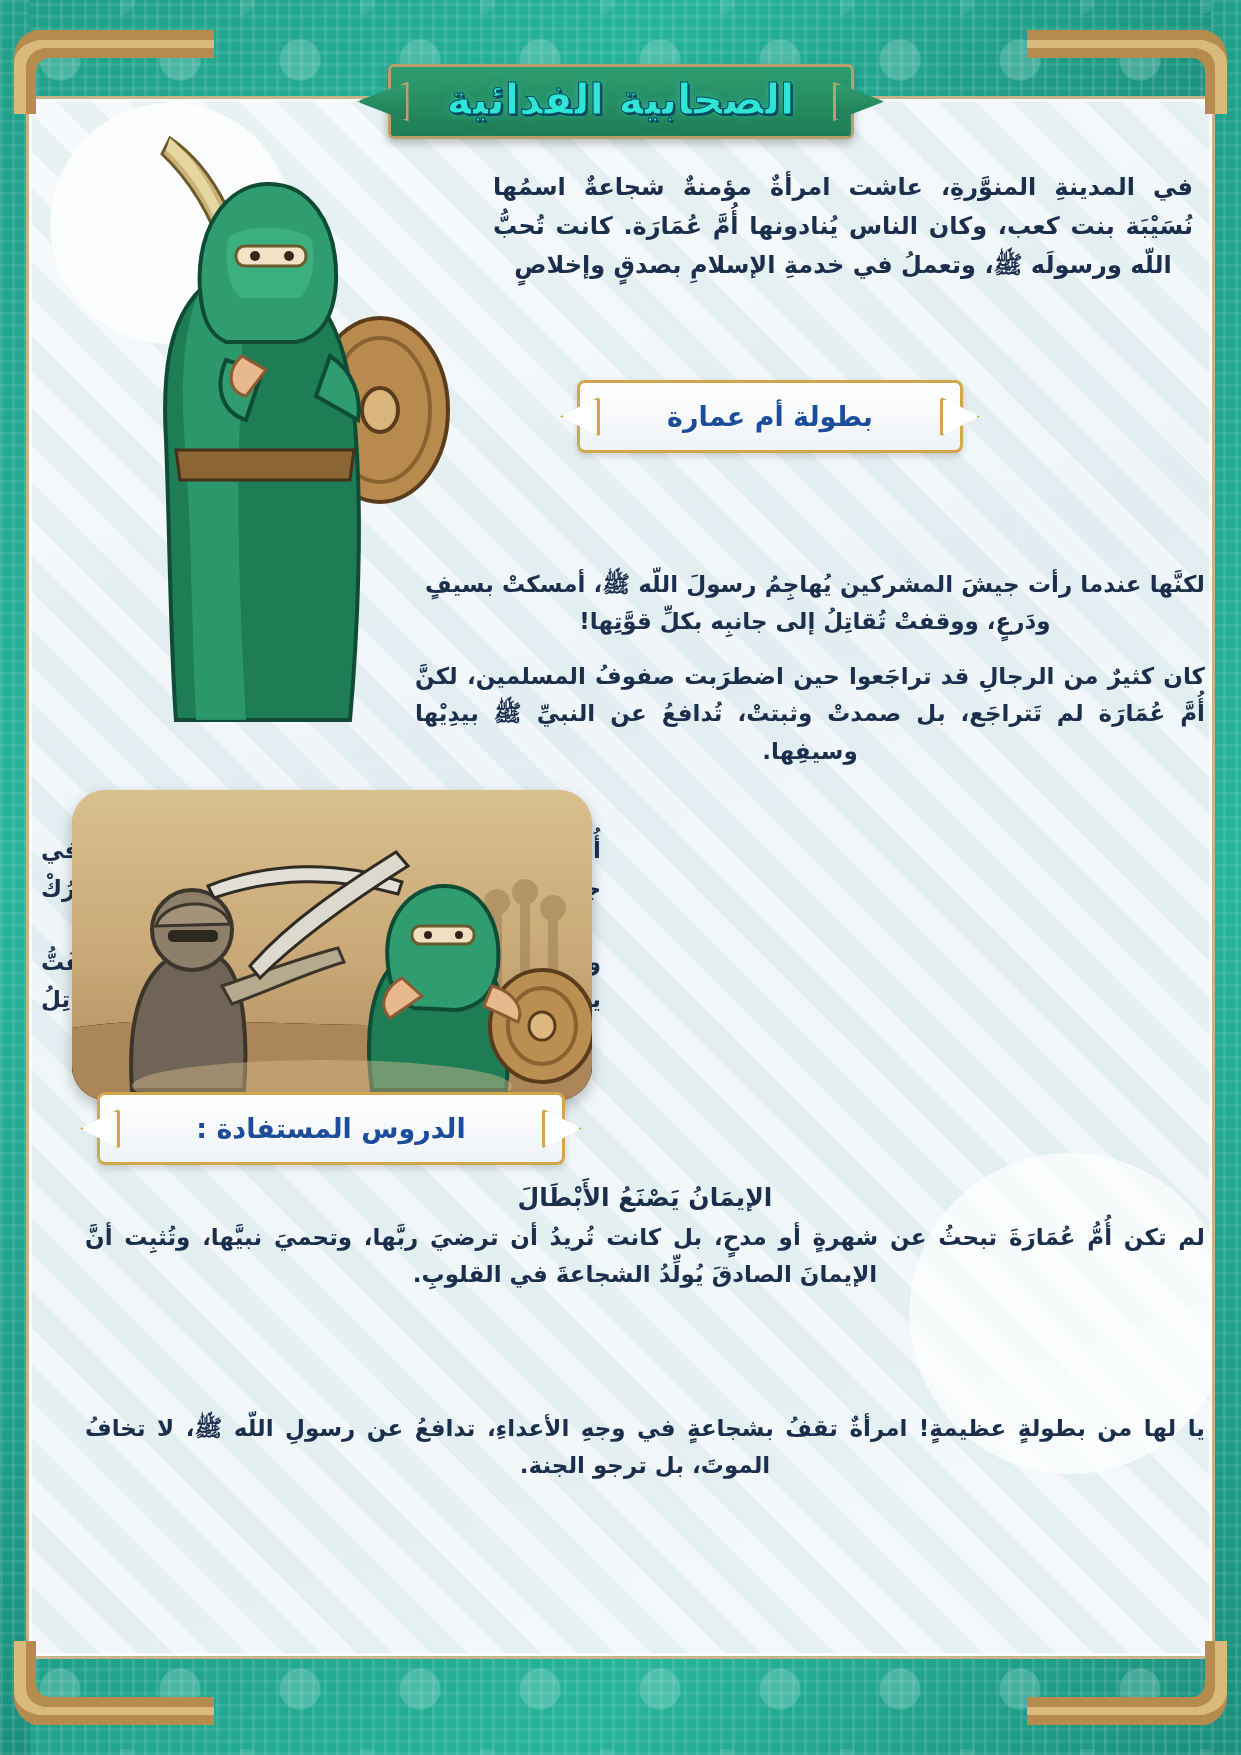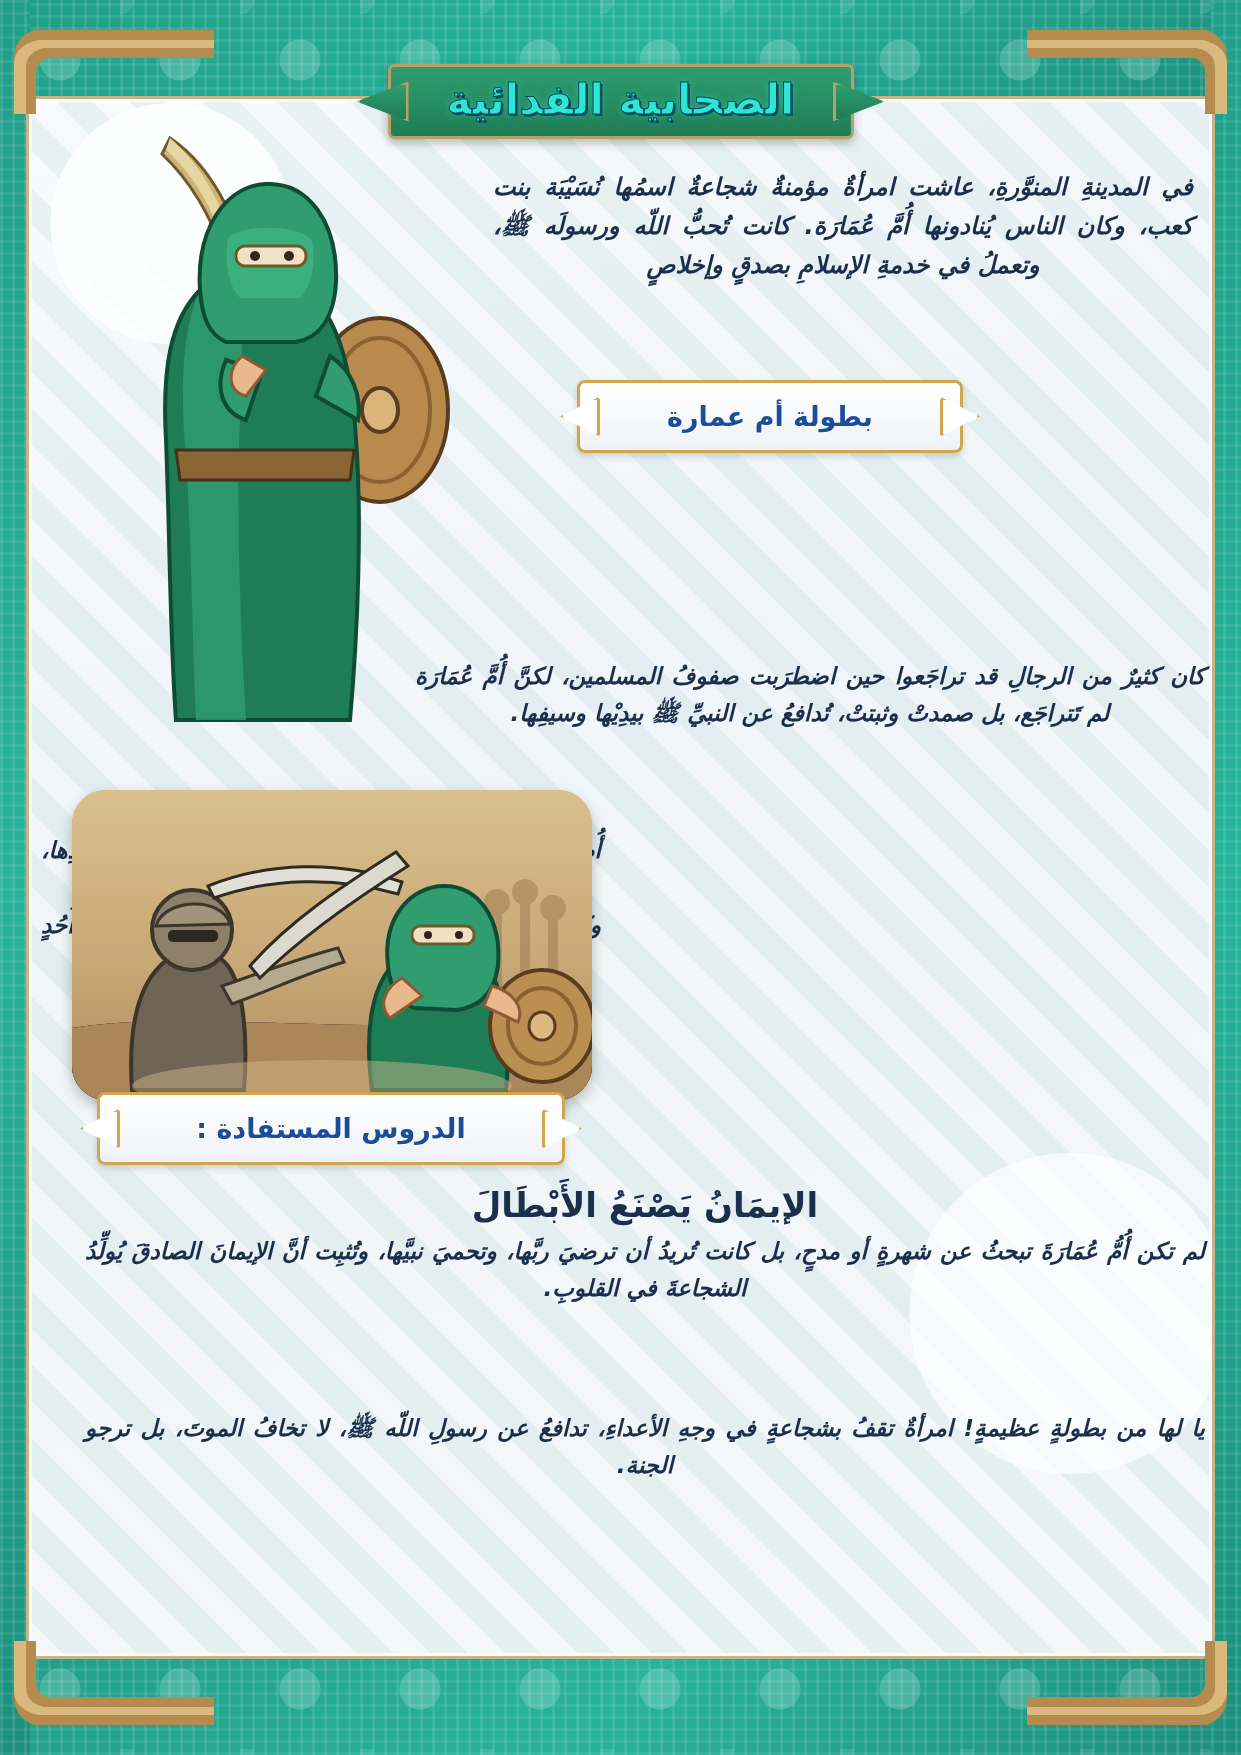--- a/index.html
+++ b/index.html
@@ -97,21 +97,21 @@
     font-family:"DejaVu Sans","Liberation Sans",sans-serif;
   }
 
   
   .para {
     color:#1b2f4d;
     font-weight:bold;
     line-height:1.62;
     text-align:center;
   }
-  .para.just { text-align:justify; text-align-last:center;font-style:italic; }
+  .para.just { text-align:justify; text-align-last:center; }
   .blk { position:absolute; }
 
   #intro      { top:168px; right:48px; width:700px; font-size:24px; }
   #story-1    { top:490px; right:36px; width:780px; font-size:23px; }
   #story-2    { top:566px; right:36px; width:780px; font-size:23px; }
   #story-3    { top:658px; right:36px; width:790px; font-size:23px; }
   #story-4    { top:795px; right:640px; width:560px; font-size:23px; }
   #lessons-1  { top:1178px; right:36px; width:1120px; font-size:23px; }
   #lessons-2  { top:1410px; right:36px; width:1120px; font-size:23px; }
 
@@ -239,20 +239,21 @@
     </svg>
     <span class="sr">امرأة ترتدي ثوبًا أخضر تحمل سيفًا ودرعًا</span>
   </div>
 
   <p class="blk para just" id="intro">في المدينةِ المنوَّرةِ، عاشت امرأةٌ مؤمنةٌ شجاعةٌ اسمُها نُسَيْبَة بنت كعب، وكان الناس يُنادونها أُمَّ عُمَارَة. كانت تُحبُّ اللّه ورسولَه ﷺ، وتعملُ في خدمةِ الإسلامِ بصدقٍ وإخلاصٍ</p>
 
   <div class="banner" id="banner-heroism">
     <span>بطولة أم عمارة</span>
   </div>
 
+  <p class="blk para just" id="story-2">لكنَّها عندما رأت جيشَ المشركين يُهاجِمُ رسولَ اللّه ﷺ، أمسكتْ بسيفٍ ودَرعٍ، ووقفتْ تُقاتِلُ إلى جانبِه بكلِّ قوَّتِها!</p>
   <p class="blk para just" id="story-3">كان كثيرٌ من الرجالِ قد تراجَعوا حين اضطرَبت صفوفُ المسلمين، لكنَّ أُمَّ عُمَارَة لم تَتراجَع، بل صمدتْ وثبتتْ، تُدافعُ عن النبيِّ ﷺ بيدِيْها وسيفِها.</p>
   <p class="blk para just" id="story-4" style="white-space:pre-line;">جِراحٌ في سبيلِ اللّه
 أُصيبَت أُمُّ عُمَارَة بأكثر من اثنَيْ عشرَ جرحًا في جسدِها، وسالَ منها الدمُ، ومع ذلك لم تَترُكْ مكانَها.
 وكان النبيُّ ﷺ يراها، فقال عنها مُعجَبًا: "مَا الْتَفَتُّ يومَ أُحُدٍ يَمِينًا وَلاَ شِمَالاً إلاَّ وَرَأَيْتُ أُمَّ عُمَارَةَ تُقَاتِلُ دُونِي."</p>
 
   <div id="fig-battle">
     <svg viewBox="0 0 520 310" xmlns="http://www.w3.org/2000/svg">
       <defs>
         <linearGradient id="sand" x1="0" y1="0" x2="0" y2="1">
           <stop offset="0%" stop-color="#d9c08d"></stop>
@@ -304,21 +305,21 @@
       <ellipse cx="250" cy="296" rx="190" ry="26" fill="#d6bd90" opacity=".45"></ellipse>
     </svg>
 
   </div>
 
   <div class="banner" id="banner-lessons">
     <span>الدروس المستفادة :</span>
   </div>
 
   <div class="blk" id="lessons-1">
-    <p class="para" style="font-size:34px;">الإيمَانُ يَصْنَعُ الأَبْطَالَ</p>
+    <p class="para" style="font-size:25px;">الإيمَانُ يَصْنَعُ الأَبْطَالَ</p>
     <p class="para just">لم تكن أُمُّ عُمَارَةَ تبحثُ عن شهرةٍ أو مدحٍ، بل كانت تُريدُ أن ترضيَ ربَّها، وتحميَ نبيَّها، وتُثبِت أنَّ الإيمانَ الصادقَ يُولِّدُ الشجاعةَ في القلوبِ.</p>
   </div>
 
   <div class="blk" id="lessons-2">
     <p class="para just">يا لها من بطولةٍ عظيمةٍ! امرأةٌ تقفُ بشجاعةٍ في وجهِ الأعداءِ، تدافعُ عن رسولِ اللّه ﷺ، لا تخافُ الموتَ، بل ترجو الجنة.</p>
   </div>
 
 </div>
 
 </body></html>

